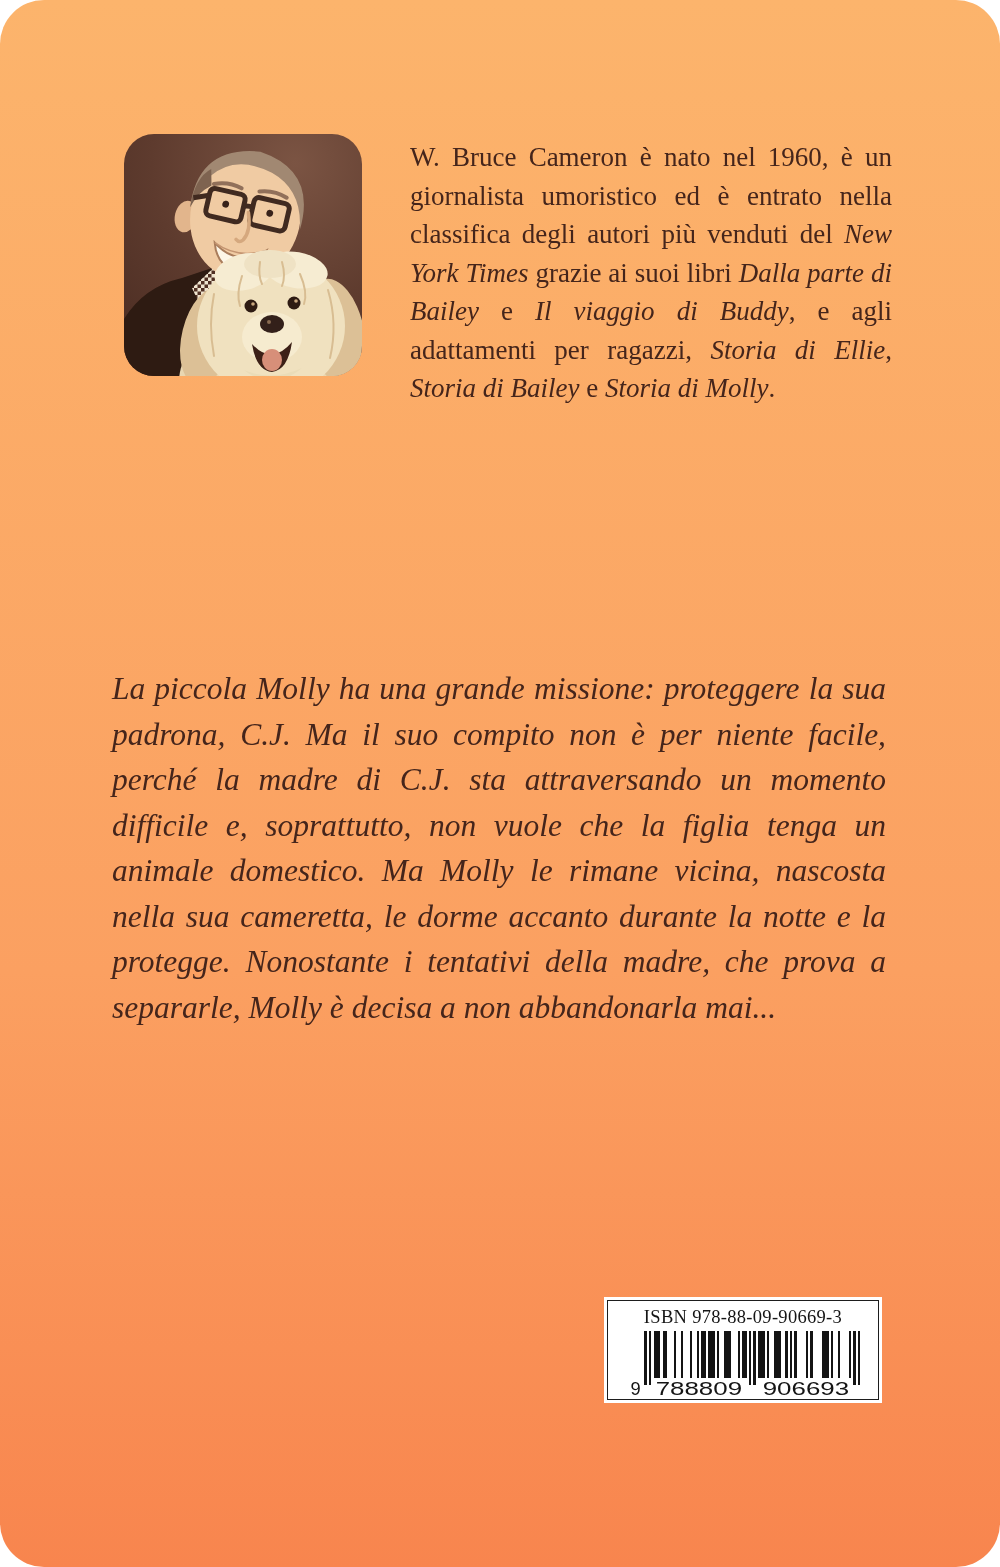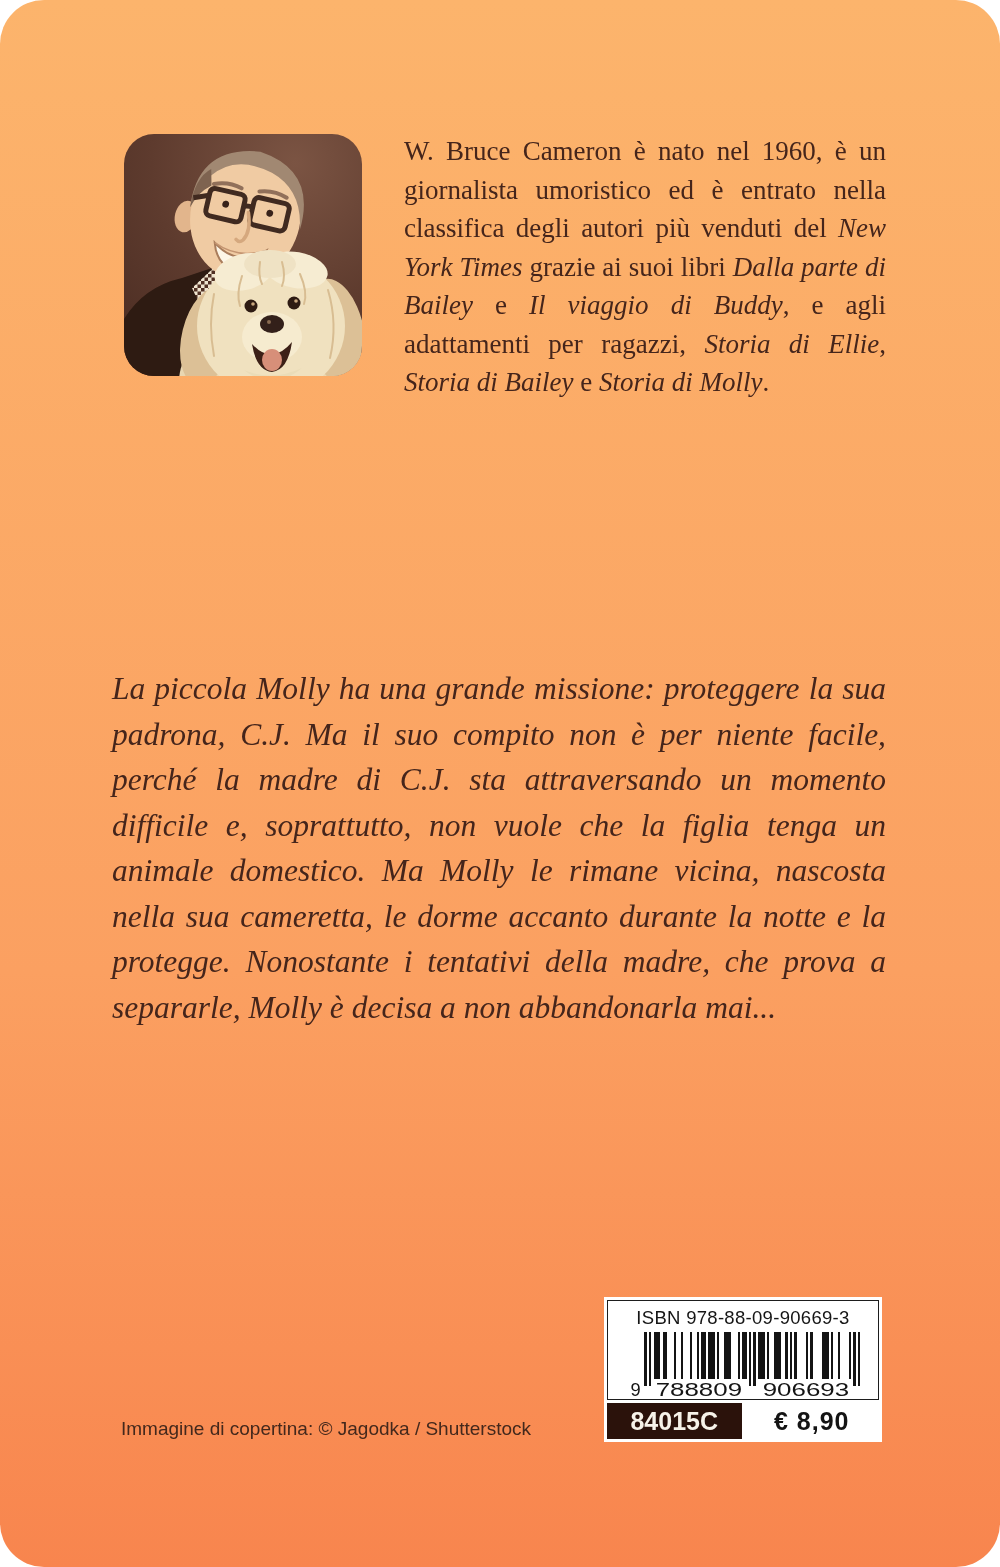--- a/index.html
+++ b/index.html
@@ -12,42 +12,42 @@
   body{
     width:1000px;height:1567px;background:#ffffff;position:relative;
     font-family:var(--serif);
   }
   .cover{
     position:absolute;inset:0;border-radius:44px;overflow:hidden;
     background:linear-gradient(180deg,#fcb46c 0%,#fba868 38%,#fba061 62%,#f98e54 88%,#f8854e 100%);
   }
   .author-photo{position:absolute;left:124px;top:134px;display:block;}
   .bio{
-    position:absolute;left:398px;top:126px;width:482px;margin:6px;
+    position:absolute;left:398px;top:126px;width:482px;margin:12px;
     font-size:27px;line-height:38.5px;text-align:justify;color:var(--text);
   }
   .bio i{font-style:italic;}
   .description{
     position:absolute;left:112px;top:666px;width:774px;margin:0;
     font-size:31.5px;line-height:45.5px;text-align:justify;color:var(--text);font-style:italic;
   }
   .credit{
     position:absolute;left:121px;top:1418px;margin:0;
     font-family:var(--sans);font-size:19px;color:#43281c;
   }
   .barcode-block{
     position:absolute;left:604px;top:1297px;width:278px;
     background:#ffffff;padding:3px;
   }
   .isbn-area{
     background:#ffffff;border:1.5px solid #1d1d1d;height:100px;
     text-align:center;padding-top:6px;overflow:hidden;
   }
   .isbn-label{
-    font-family:Liberation Sans, sans-serif;font-size:18.5px;color:#151515;letter-spacing:.3px;
+    font-family:Liberation Serif, serif;font-size:18.5px;color:#151515;letter-spacing:.3px;
   }
   .ean-svg{display:block;margin:1px auto 0;width:246px;height:70px;}
   .price-row{display:flex;gap:3px;margin-top:3px;height:36px;}
   .code-cell{
     flex:1;background:#2b120b;color:#f7f2e9;font-family:var(--sans);
     font-weight:bold;font-size:25px;display:flex;align-items:center;justify-content:center;
   }
   .price-cell{
     flex:1;background:#ffffff;color:#141414;font-family:var(--sans);
     font-weight:bold;font-size:25px;display:flex;align-items:center;justify-content:center;
@@ -130,21 +130,20 @@
         <ellipse cx="148" cy="226" rx="10" ry="11" fill="#d78f79"></ellipse>
         <path d="M120 236 Q148 248 178 234 Q164 246 148 247 Q132 246 120 236 Z" fill="#eadcb8"></path>
       </g>
     </g>
   </svg>
 
   <p class="bio"><span>W. Bruce Cameron è nato nel 1960, è un giornalista umoristico ed è entrato nella classifica degli autori più venduti del </span><i>New York Times</i><span> grazie ai suoi libri </span><i>Dalla parte di Bailey</i><span> e </span><i>Il viaggio di Buddy</i><span>, e agli adattamenti per ragazzi, </span><i>Storia di Ellie</i><span>, </span><i>Storia di Bailey</i><span> e </span><i>Storia di Molly</i><span>.</span></p>
 
   <p class="description">La piccola Molly ha una grande missione: proteggere la sua padrona, C.J. Ma il suo compito non è per niente facile, perché la madre di C.J. sta attraversando un momento difficile e, soprattutto, non vuole che la figlia tenga un animale domestico. Ma Molly le rimane vicina, nascosta nella sua cameretta, le dorme accanto durante la notte e la protegge. Nonostante i tentativi della madre, che prova a separarle, Molly è decisa a non abbandonarla mai...</p>
 
-  <p class="credit">Immagine di copertina: © Jagodka / Shutterstock</p>
 
   <div class="barcode-block">
     <div class="isbn-area">
       <div class="isbn-label">ISBN 978-88-09-90669-3</div>
       <svg class="ean-svg" viewBox="0 0 262 70" aria-hidden="true">
           <g fill="#141414" shape-rendering="crispEdges">
             <rect x="26.00" y="0" width="2.48" height="57"></rect>
             <rect x="30.84" y="0" width="2.48" height="57"></rect>
             <rect x="35.68" y="0" width="2.48" height="50"></rect>
             <rect x="38.10" y="0" width="2.48" height="50"></rect>
@@ -188,19 +187,15 @@
             <rect x="231.70" y="0" width="2.48" height="50"></rect>
             <rect x="243.80" y="0" width="2.48" height="50"></rect>
             <rect x="248.64" y="0" width="2.48" height="57"></rect>
             <rect x="253.48" y="0" width="2.48" height="57"></rect>
           </g>
           <text x="22" y="68" font-size="19.5" font-family="Liberation Sans, sans-serif" fill="#141414" text-anchor="end">9</text>
           <text x="84" y="68" font-size="19.5" font-family="Liberation Sans, sans-serif" fill="#141414" textLength="92" lengthAdjust="spacingAndGlyphs" text-anchor="middle">788809</text>
           <text x="198" y="68" font-size="19.5" font-family="Liberation Sans, sans-serif" fill="#141414" textLength="92" lengthAdjust="spacingAndGlyphs" text-anchor="middle">906693</text>
         </svg>
     </div>
-    <div class="price-row">
-      <div class="code-cell" style="background: rgb(43, 18, 11);">84015C</div>
-      <div class="price-cell">€ 8,90</div>
-    </div>
   </div>
 
 </div>
 
 </body></html>

